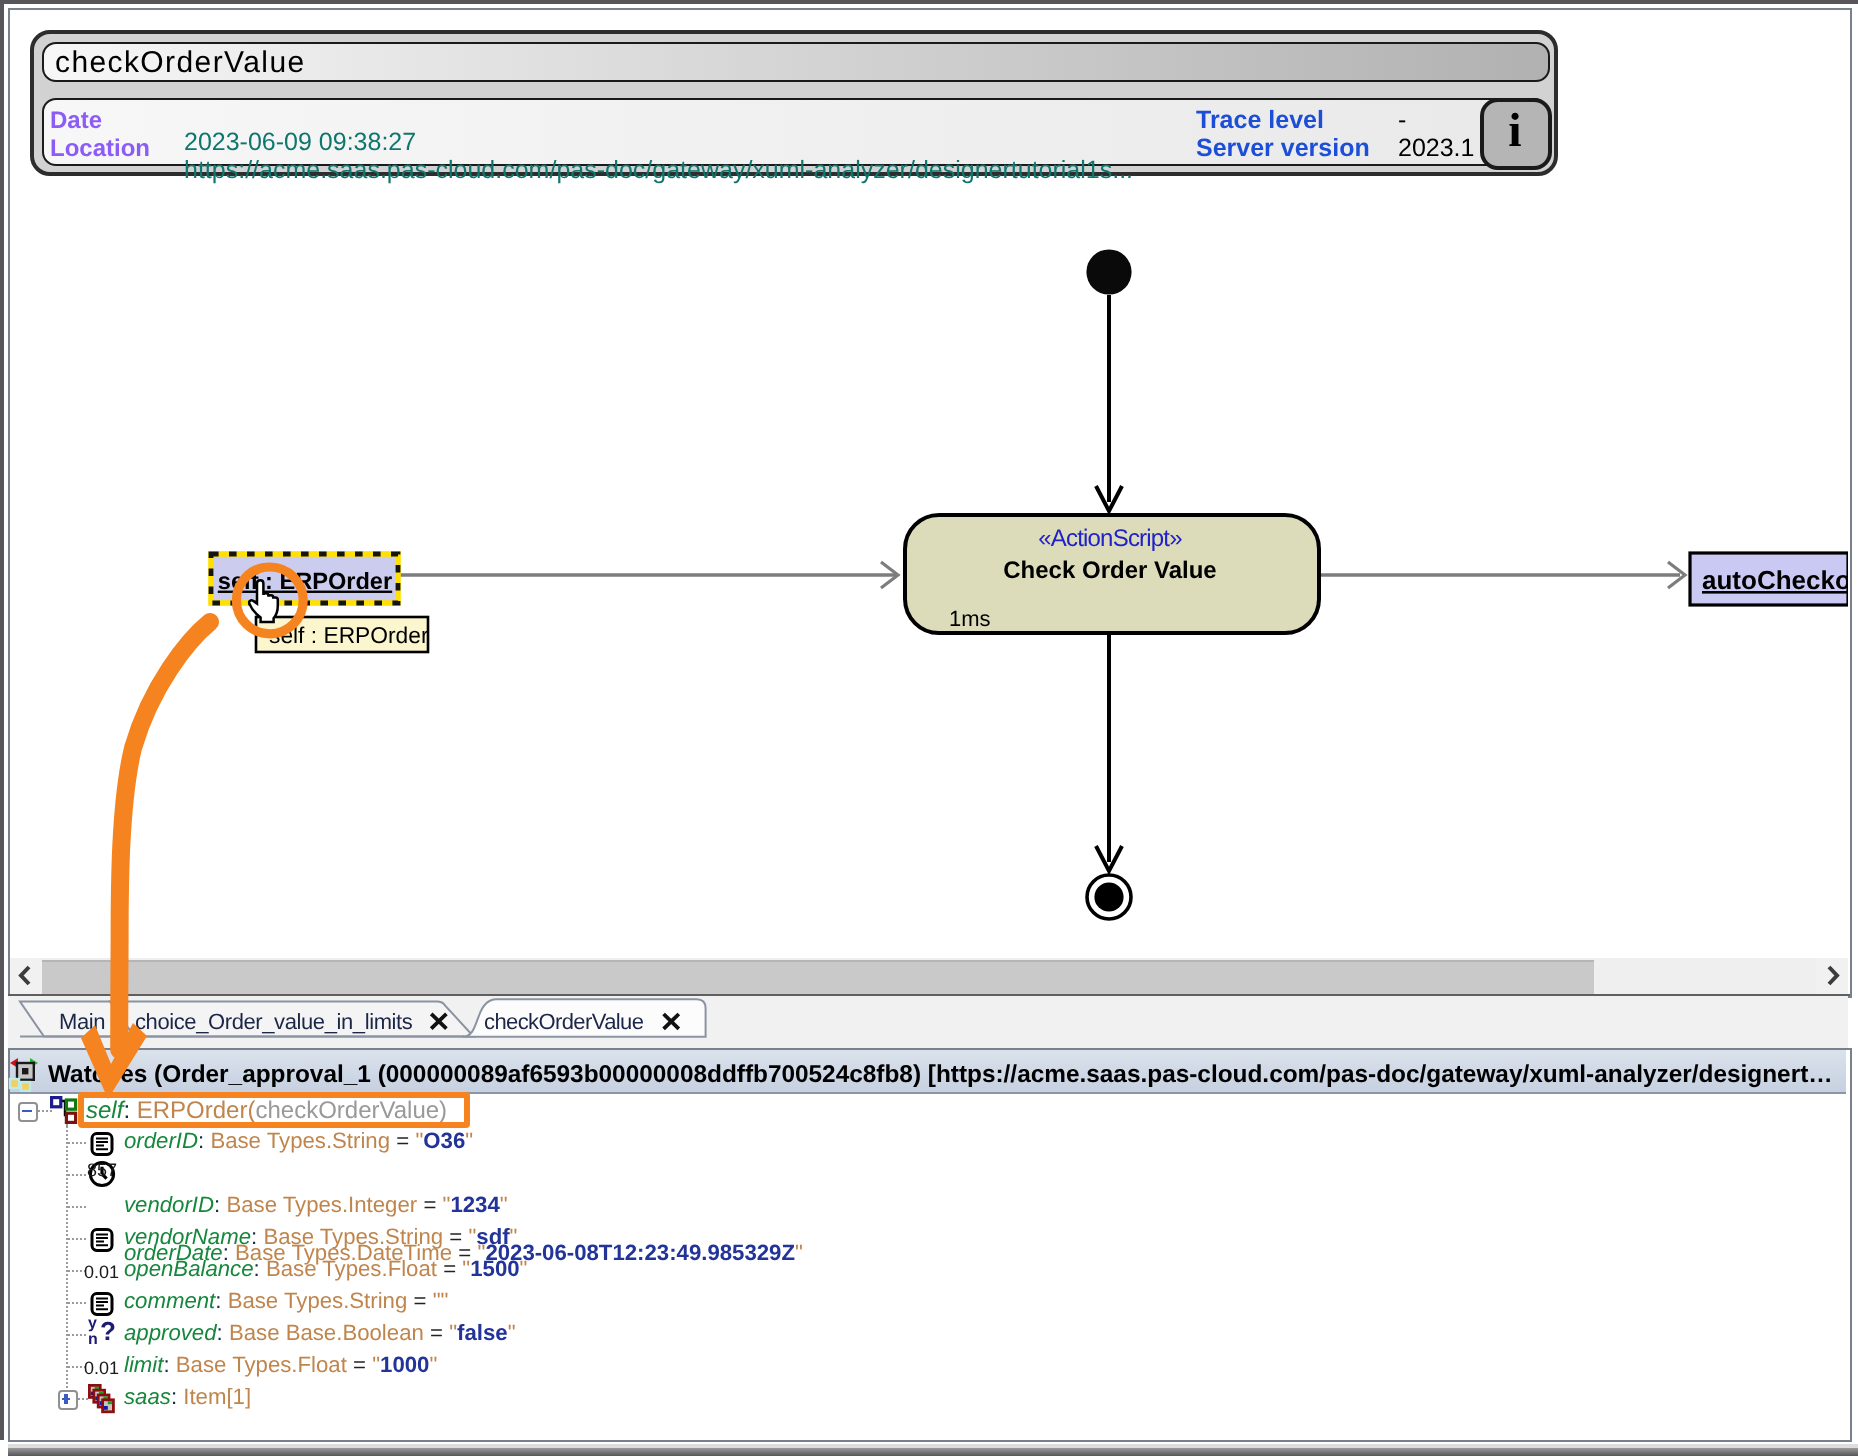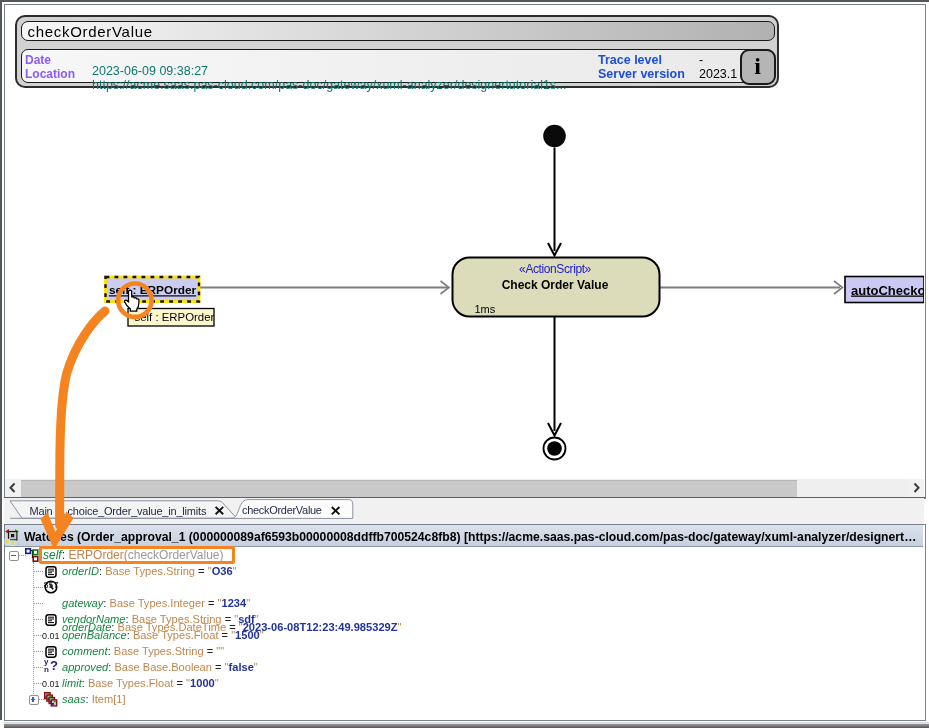--- a/index.html
+++ b/index.html
@@ -127,21 +127,21 @@
   <rect x="9.2" y="3" width="4.6" height="4.6" fill="#fff" stroke="#0f7a0f" stroke-width="1.6"></rect>
   <rect x="9.2" y="9.6" width="4.6" height="4.6" fill="#fff" stroke="#7a1212" stroke-width="1.6"></rect>
 </svg>
 
 <div class="abs" style="left:43px;top:548px;font-size:12px;white-space:nowrap;"><span class="nm">self</span><span class="cl">:</span> <span class="ty">ERPOrder(</span><span style="color:#999;">checkOrderValue)</span></div>
 
 <div class="abs" style="left:38.5px;top:545.5px;width:190px;height:12px;border:3.4px solid #f5831f;border-radius:2px;"></div>
 
 <div class="row" style="left:62px;top:565.2px;"><span class="nm">orderID</span><span class="cl">:</span> <span class="ty">Base Types.String</span> <span class="eq">=</span> <span class="qq">"</span><span class="vl">O36</span><span class="qq">"</span></div>
 <div class="row" style="left:62px;top:581.2px;margin-top:40px;"><span class="nm">orderDate</span><span class="cl">:</span> <span class="ty">Base Types.DateTime</span> <span class="eq">=</span> <span class="qq">"</span><span class="vl">2023-06-08T12:23:49.985329Z</span><span class="qq">"</span></div>
-<div class="row" style="left:62px;top:597.2px;"><span class="nm">gateway</span><span class="cl">:</span> <span class="ty">Base Types.Integer</span> <span class="eq">=</span> <span class="qq">"</span><span class="vl">1234</span><span class="qq">"</span></div>
+<div class="row" style="left:62px;top:597.2px;"><span class="nm">vendorID</span><span class="cl">:</span> <span class="ty">Base Types.Integer</span> <span class="eq">=</span> <span class="qq">"</span><span class="vl">1234</span><span class="qq">"</span></div>
 <div class="row" style="left:62px;top:613.2px;"><span class="nm">vendorName</span><span class="cl">:</span> <span class="ty">Base Types.String</span> <span class="eq">=</span> <span class="qq">"</span><span class="vl">sdf</span><span class="qq">"</span></div>
 <div class="row" style="left:62px;top:629.2px;"><span class="nm">openBalance</span><span class="cl">:</span> <span class="ty">Base Types.Float</span> <span class="eq">=</span> <span class="qq">"</span><span class="vl">1500</span><span class="qq">"</span></div>
 <div class="row" style="left:62px;top:645.2px;"><span class="nm">comment</span><span class="cl">:</span> <span class="ty">Base Types.String</span> <span class="eq">=</span> <span class="qq">""</span></div>
 <div class="row" style="left:62px;top:661.2px;"><span class="nm">approved</span><span class="cl">:</span> <span class="ty">Base Base.Boolean</span> <span class="eq">=</span> <span class="qq">"</span><span class="vl">false</span><span class="qq">"</span></div>
 <div class="row" style="left:62px;top:677.2px;"><span class="nm">limit</span><span class="cl">:</span> <span class="ty">Base Types.Float</span> <span class="eq">=</span> <span class="qq">"</span><span class="vl">1000</span><span class="qq">"</span></div>
 <div class="row" style="left:62px;top:693.2px;"><span class="nm">saas</span><span class="cl">:</span> <span class="ty">Item[1]</span></div>
 
 <svg class="abs" style="left:44.5px;top:566px;" width="12" height="12" viewBox="0 0 12 12">
   <rect x="1" y="0.8" width="10" height="10.4" rx="2.4" fill="#fff" stroke="#000" stroke-width="1.5"></rect>
   <path d="M3 3.2 H9 M3 5 H9 M3 6.8 H7 M3 8.6 H9" stroke="#000" stroke-width="1"></path>

